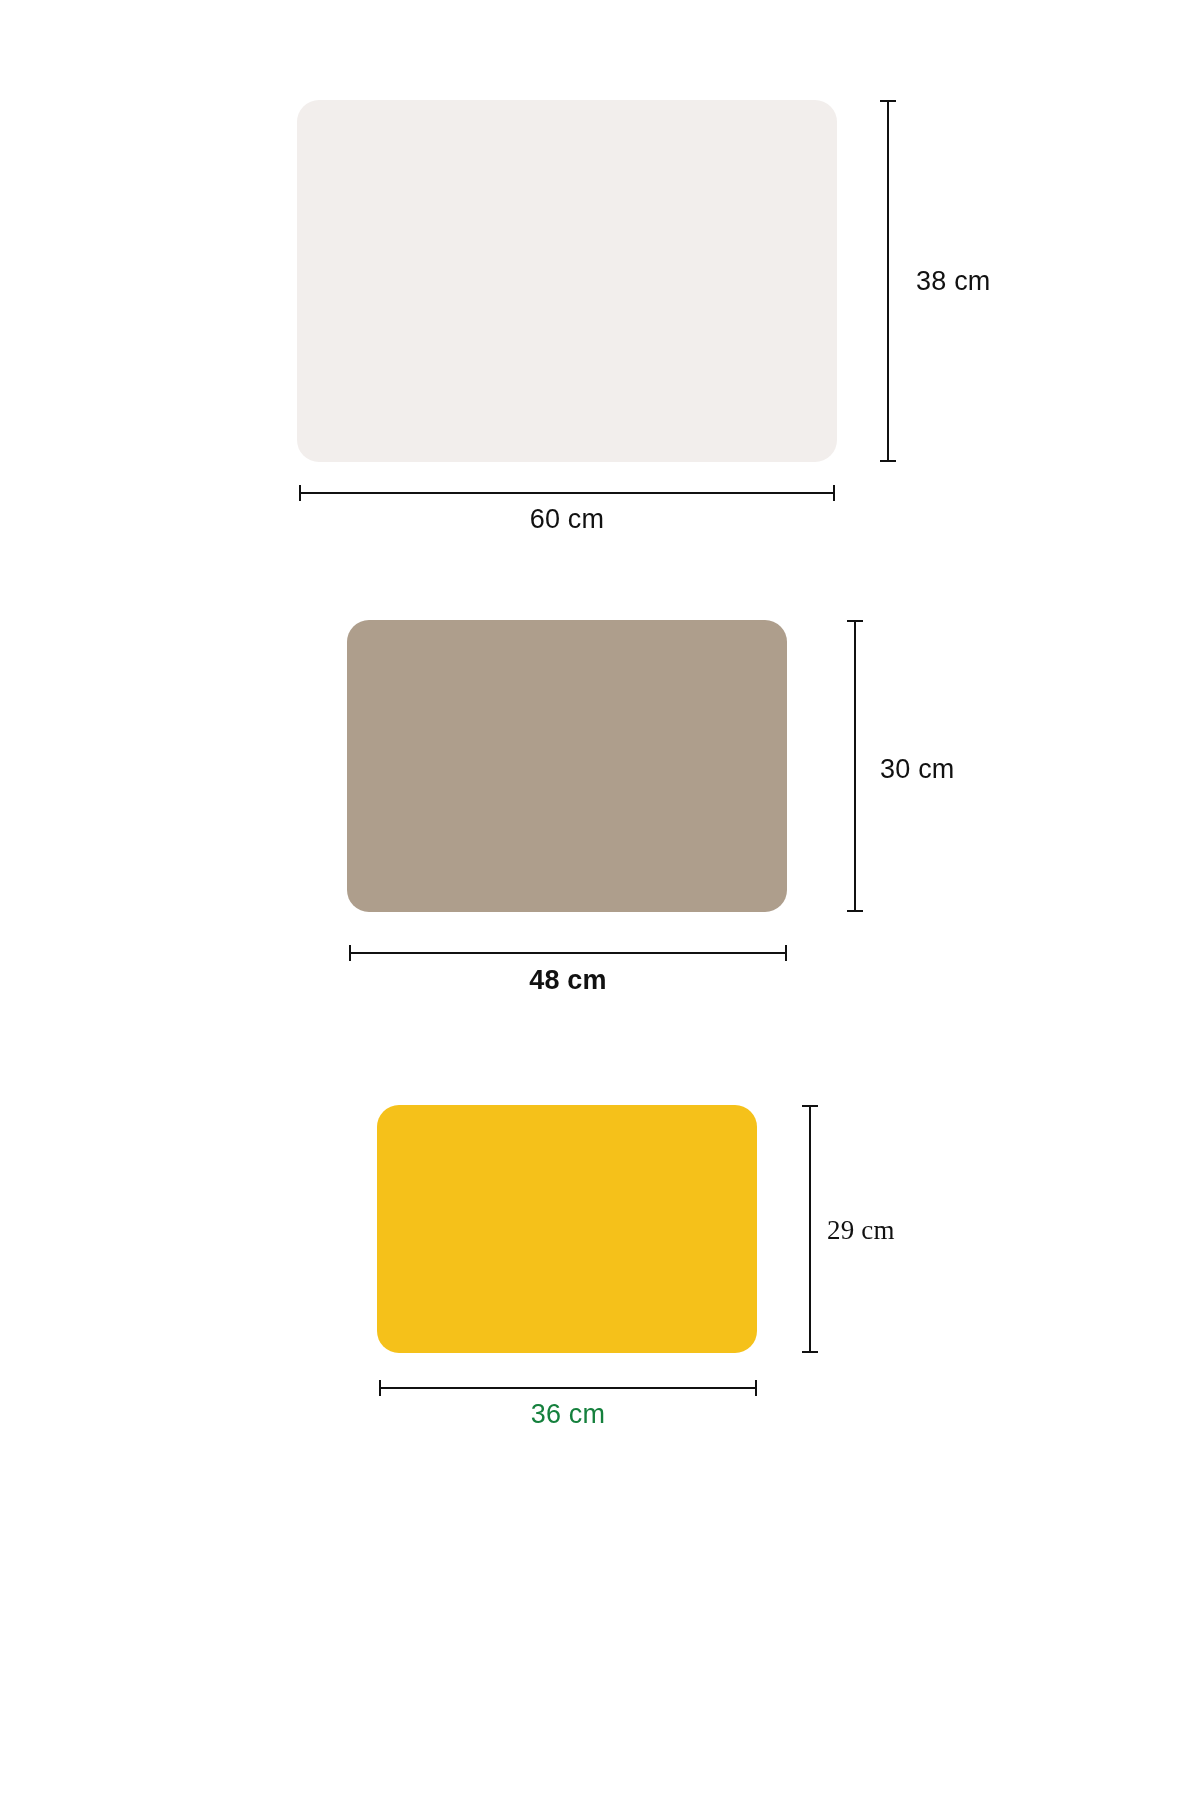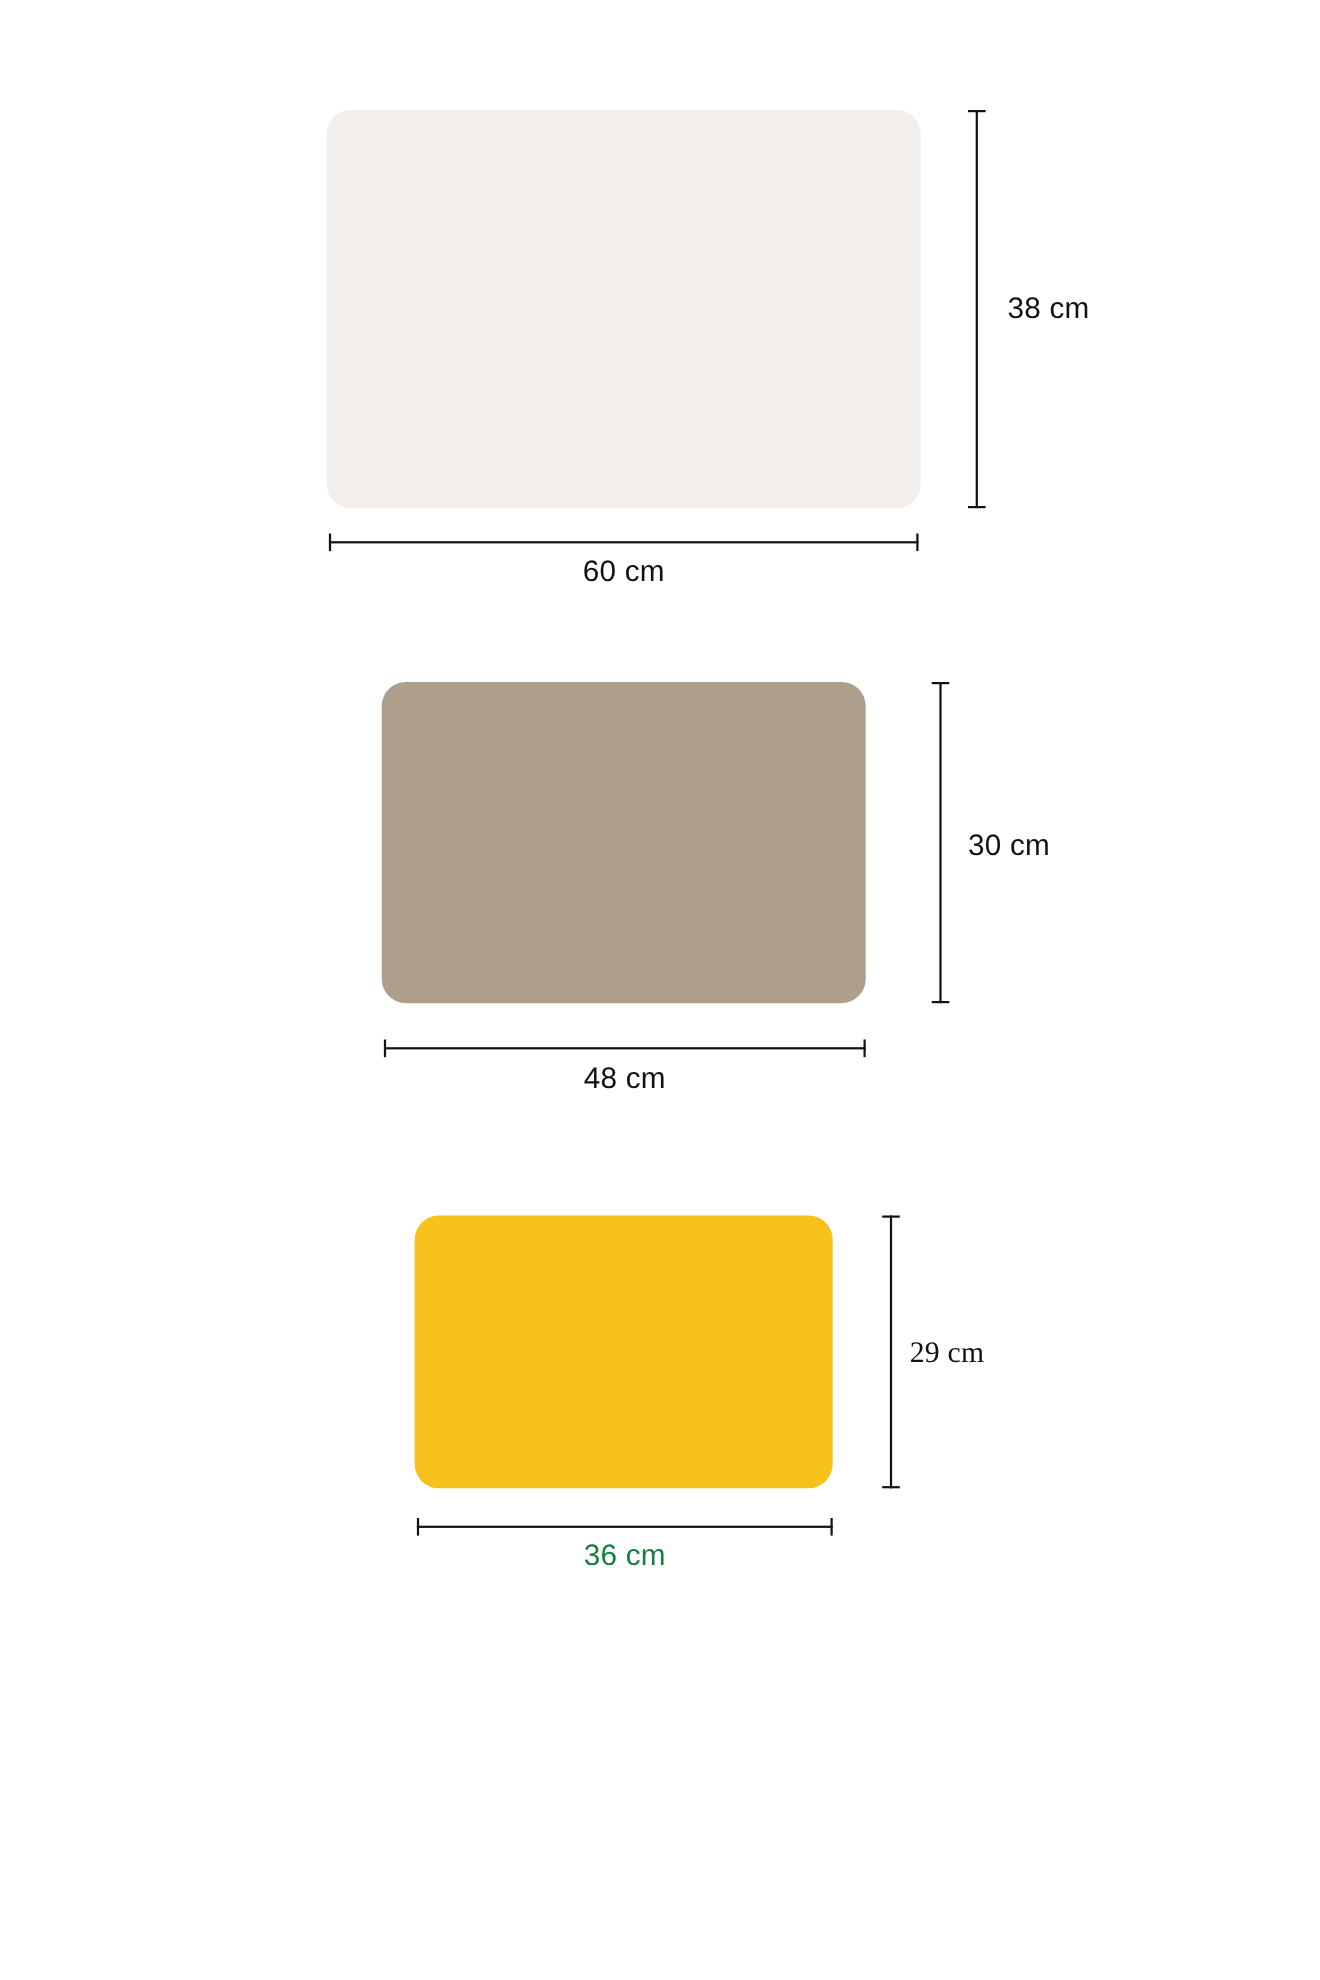--- a/index.html
+++ b/index.html
@@ -104,21 +104,21 @@
   <div class="dim-line-v" id="vline-1" style="left: 810px; top: 620px; height: 292px; background: rgb(17, 17, 17);">
     <span class="cap-v top" style="background: rgb(17, 17, 17);"></span>
     <span class="cap-v bot" style="background: rgb(17, 17, 17);"></span>
   </div>
   <div class="dim-label vert" style="left: 836px; top: 769px; color: rgb(17, 17, 17);">30 cm</div>
 
   <div class="dim-line-h" id="hline-1" style="left: 305px; top: 952px; width: 438px; background: rgb(17, 17, 17);">
     <span class="cap-h start" style="background: rgb(17, 17, 17);"></span>
     <span class="cap-h end" style="background: rgb(17, 17, 17);"></span>
   </div>
-  <div class="dim-label horiz" style="left: 524px; top: 967px; color: rgb(17, 17, 17);">48 cm</div>
+  <div class="dim-label horiz" style="left: 524px; top: 967px; color: rgb(17, 17, 17); font-weight: bold;">48 cm</div>
 
   <div class="swatch" id="swatch-2" style="left: 333px; top: 1105px; width: 380px; height: 248px; background: rgb(245, 193, 26);"></div>
 
   <div class="dim-line-v" id="vline-2" style="left: 765px; top: 1105px; height: 248px; background: rgb(17, 17, 17);">
     <span class="cap-v top" style="background: rgb(17, 17, 17);"></span>
     <span class="cap-v bot" style="background: rgb(17, 17, 17);"></span>
   </div>
   <div class="dim-label vert" style="left: 783px; top: 1230px; color: rgb(17, 17, 17); font-family: Liberation Serif, serif;">29 cm</div>
 
   <div class="dim-line-h" id="hline-2" style="left: 335px; top: 1387px; width: 378px; background: rgb(17, 17, 17);">

